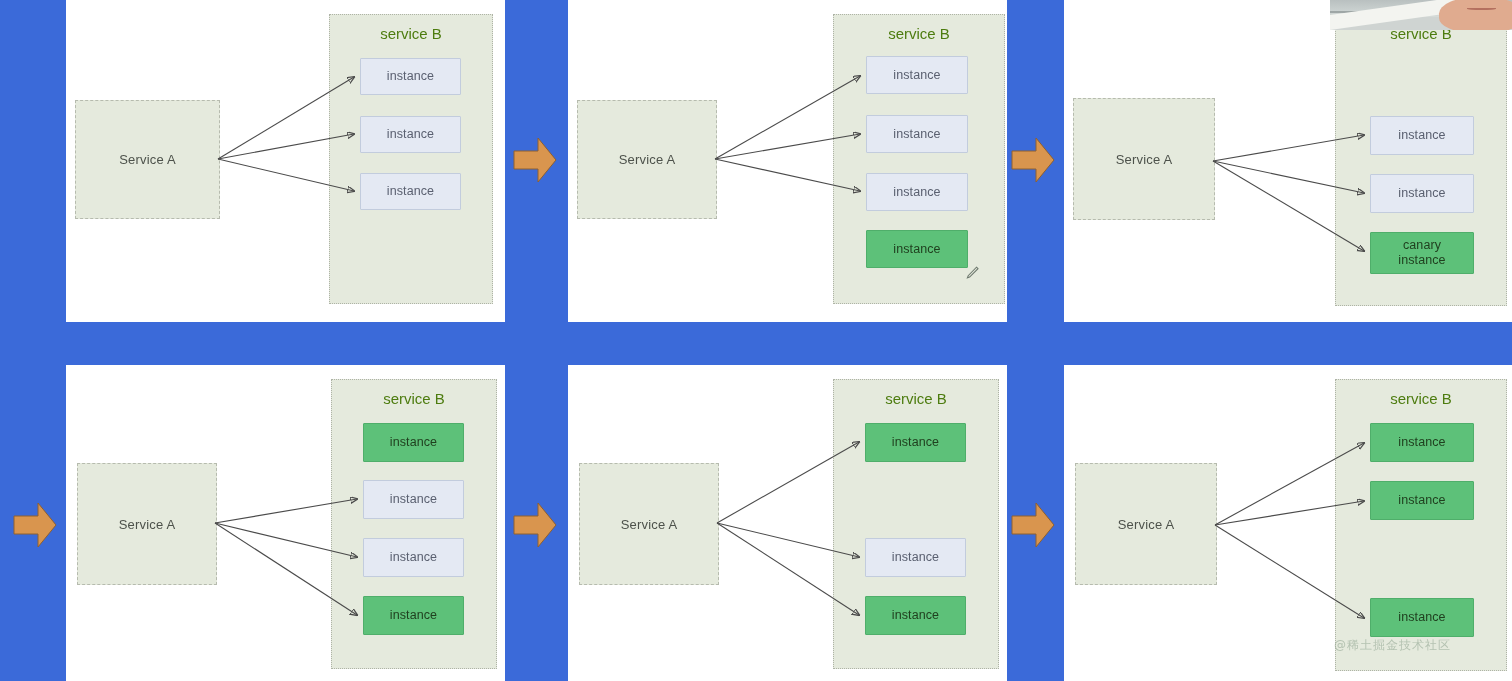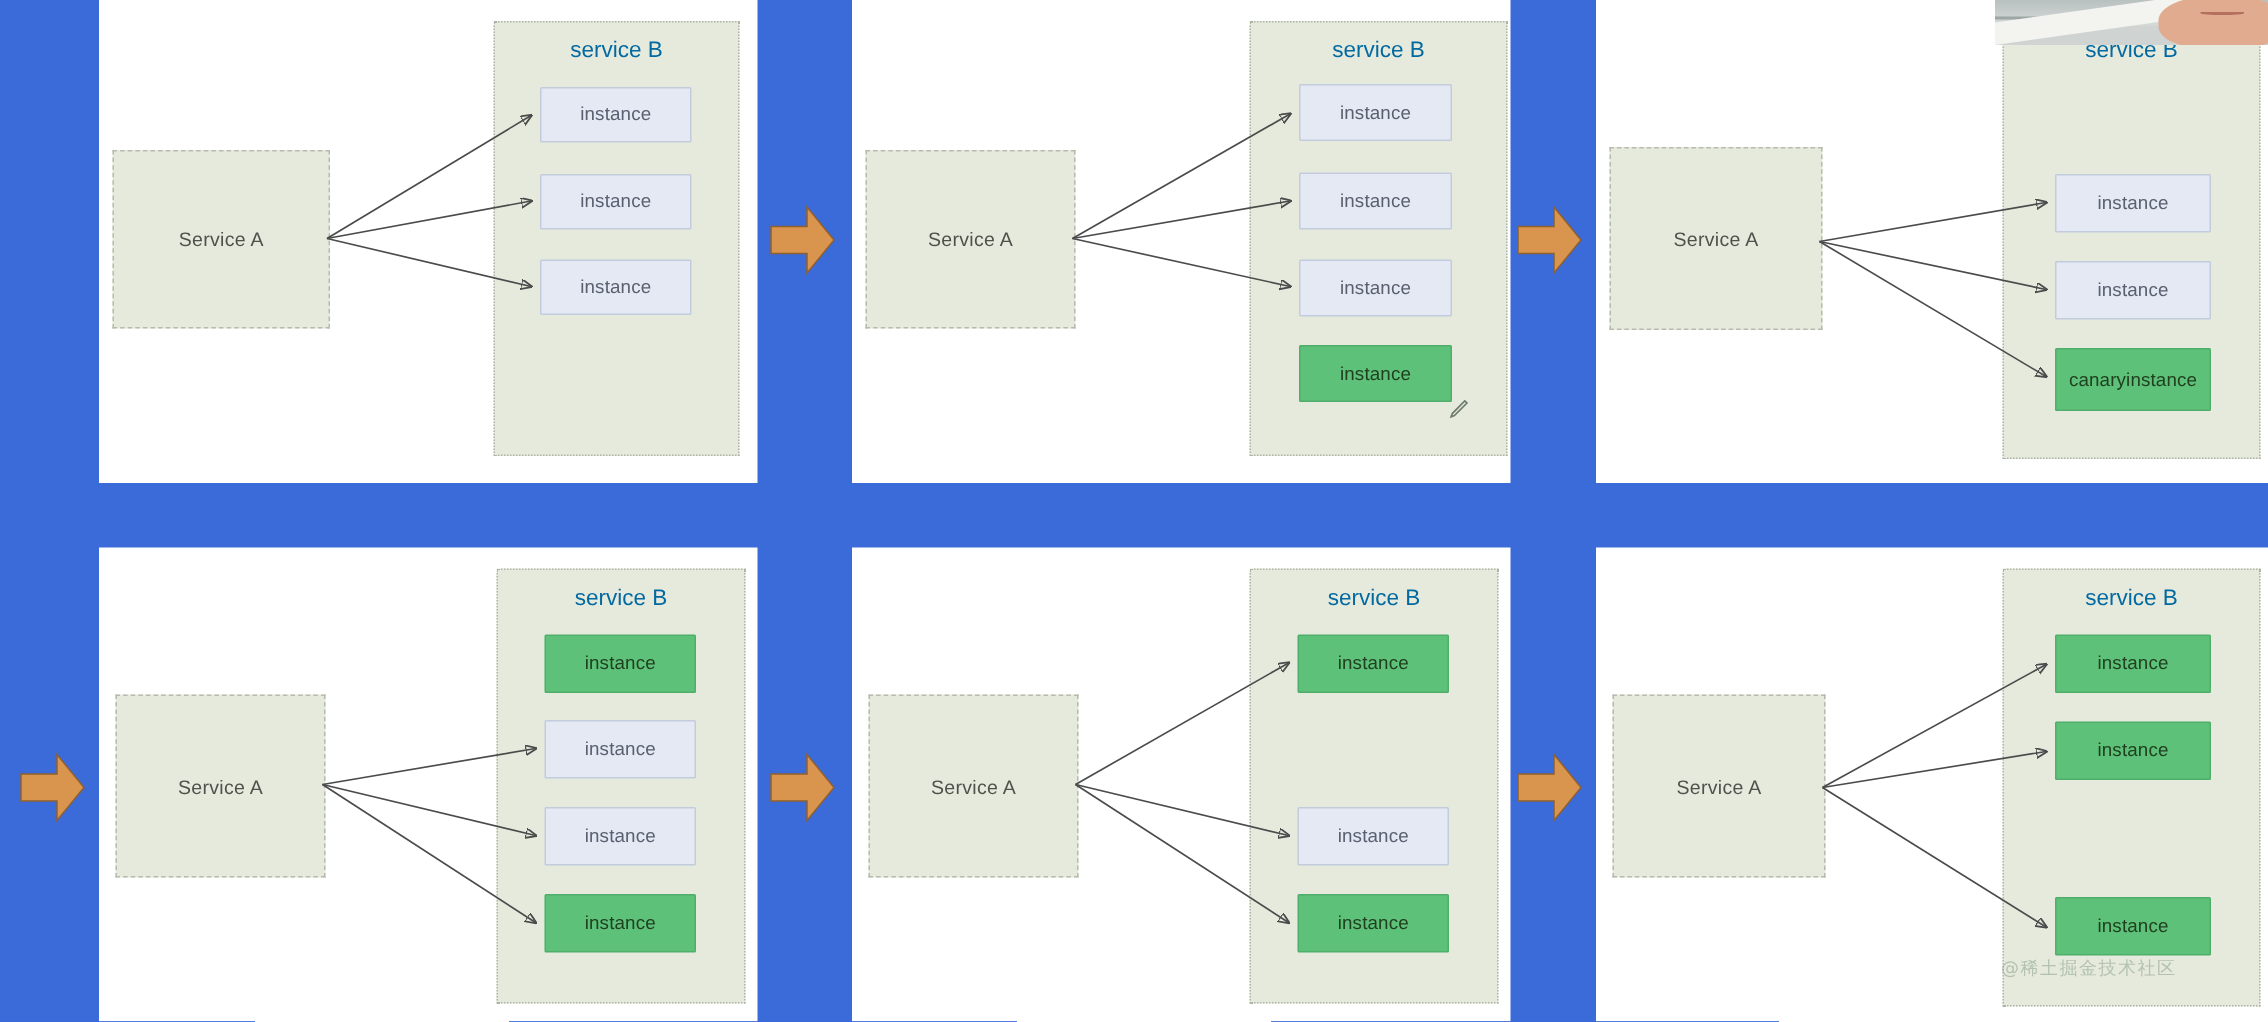--- a/index.html
+++ b/index.html
@@ -45,21 +45,21 @@
     position: absolute;
     background: #e5eadd;
     border: 1px dotted #aeb3a6;
     box-sizing: border-box;
   }
   .service-b-title {
     position: absolute;
     left: 0; right: 0;
     top: 10px;
     text-align: center;
-    color: #0369a1;
+    color: #4d7c0f;
     font-size: 15px;
   }
 
   
   .instance {
     position: absolute;
     box-sizing: border-box;
     display: flex;
     align-items: center;
     justify-content: center;
@@ -262,21 +262,21 @@
       <div class="service-b" style="left:271px; top:14px; width:172px; height:292px;">
         <div class="service-b-title">service B</div>
       </div>
 
       <div class="instance blue" style="left:306px; top:116px; width:104px; height:39px;">
         <span>instance</span>
       </div>
       <div class="instance blue" style="left:306px; top:174px; width:104px; height:39px;">
         <span>instance</span>
       </div>
-      <div class="instance green" style="left:306px; top:232px; width:104px; height:42px; ">
+      <div class="instance green" style="left:306px; top:232px; width:104px; height:42px; flex-direction:column;">
         <span>canary</span>
         <span>instance</span>
       </div>
 
       <svg class="edges" viewBox="0 0 448 322" preserveAspectRatio="none">
         <defs>
           <marker id="ah3" markerWidth="7" markerHeight="7" refX="6" refY="3" orient="auto">
             <path d="M0,0 L7,3 L0,6 z" fill="#3d3d3d" stroke="none"></path>
           </marker>
         </defs>

